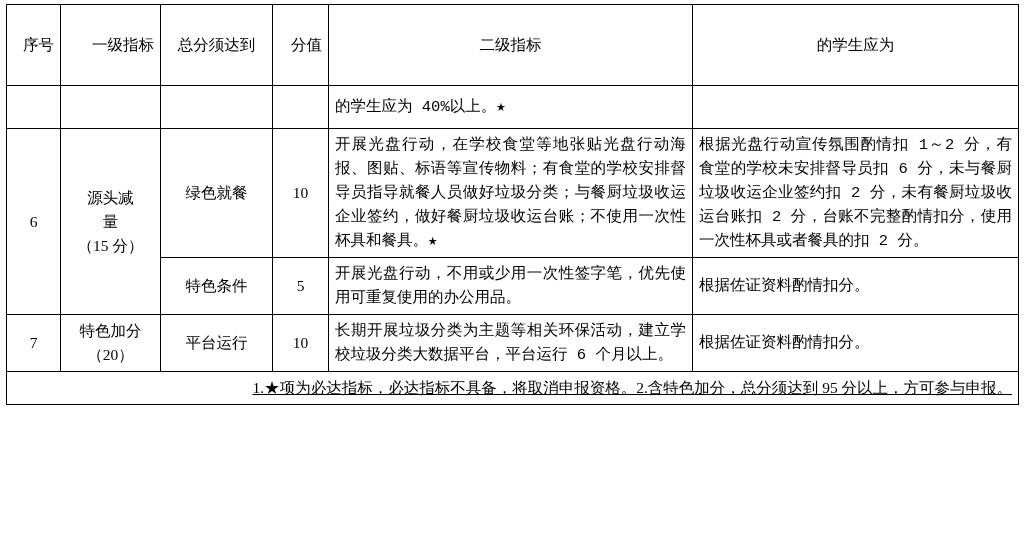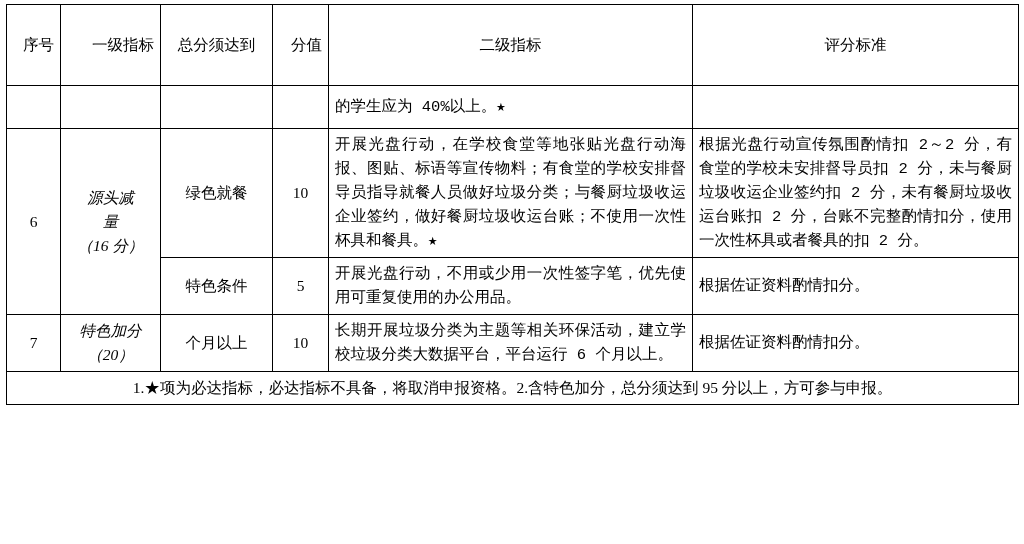--- a/index.html
+++ b/index.html
@@ -63,28 +63,28 @@
   }
   .cell-top {
     vertical-align: top;
   }
   .row-frag td {
     height: 34px;
   }
   .lvl1-cell {
     text-align: center;
     line-height: 1.7;
-    font-style: italic;
   }
   .footer-row td {
     border: 1px solid #000000;
-    text-align: center;
+    text-align: right;
     font-size: 15.5px;
     padding: 10px 10px 10px 12px;
     line-height: 1.6;
+    text-decoration: underline;
   }
 </style>
 </head>
 <body>
 
 <div class="page">
   <table class="eval-table">
     <colgroup>
       <col class="c-seq">
       <col class="c-lvl1">
@@ -93,58 +93,58 @@
       <col class="c-content">
       <col class="c-criteria">
     </colgroup>
     <thead>
       <tr>
         <td class="hdr-narrow">序号</td>
         <td class="hdr-narrow">一级指标</td>
         <td>总分须达到</td>
         <td class="hdr-narrow">分值</td>
         <td>二级指标</td>
-        <td>评分标准</td>
+        <td>的学生应为</td>
       </tr>
     </thead>
     <tbody>
 
       <tr class="row-frag">
         <td></td>
         <td></td>
         <td></td>
         <td></td>
         <td class="cell-just">的学生应为 40%以上。★</td>
         <td></td>
       </tr>
 
       <tr>
         <td class="cell-center" rowspan="2">6</td>
         <td class="lvl1-cell" rowspan="2">
           <div>源头减</div>
           <div>量</div>
-          <div>（16 分）</div>
+          <div>（15 分）</div>
         </td>
         <td class="cell-center">绿色就餐</td>
         <td class="cell-center">10</td>
         <td class="cell-just cell-top">开展光盘行动，在学校食堂等地张贴光盘行动海报、图贴、标语等宣传物料；有食堂的学校安排督导员指导就餐人员做好垃圾分类；与餐厨垃圾收运企业签约，做好餐厨垃圾收运台账；不使用一次性杯具和餐具。★</td>
-        <td class="cell-just cell-top">根据光盘行动宣传氛围酌情扣 2～2 分，有食堂的学校未安排督导员扣 2 分，未与餐厨垃圾收运企业签约扣 2 分，未有餐厨垃圾收运台账扣 2 分，台账不完整酌情扣分，使用一次性杯具或者餐具的扣 2 分。</td>
+        <td class="cell-just cell-top">根据光盘行动宣传氛围酌情扣 1～2 分，有食堂的学校未安排督导员扣 6 分，未与餐厨垃圾收运企业签约扣 2 分，未有餐厨垃圾收运台账扣 2 分，台账不完整酌情扣分，使用一次性杯具或者餐具的扣 2 分。</td>
       </tr>
 
       <tr>
         <td class="cell-center">特色条件</td>
         <td class="cell-center">5</td>
         <td class="cell-just cell-top">开展光盘行动，不用或少用一次性签字笔，优先使用可重复使用的办公用品。</td>
         <td class="cell-just">根据佐证资料酌情扣分。</td>
       </tr>
 
       <tr>
         <td class="cell-center">7</td>
         <td class="lvl1-cell">特色加分（20）</td>
-        <td class="cell-center">个月以上</td>
+        <td class="cell-center">平台运行</td>
         <td class="cell-center">10</td>
         <td class="cell-just cell-top">长期开展垃圾分类为主题等相关环保活动，建立学校垃圾分类大数据平台，平台运行 6 个月以上。</td>
         <td class="cell-just">根据佐证资料酌情扣分。</td>
       </tr>
 
       <tr class="footer-row">
         <td colspan="6">1.★项为必达指标，必达指标不具备，将取消申报资格。2.含特色加分，总分须达到 95 分以上，方可参与申报。</td>
       </tr>
 
     </tbody>

